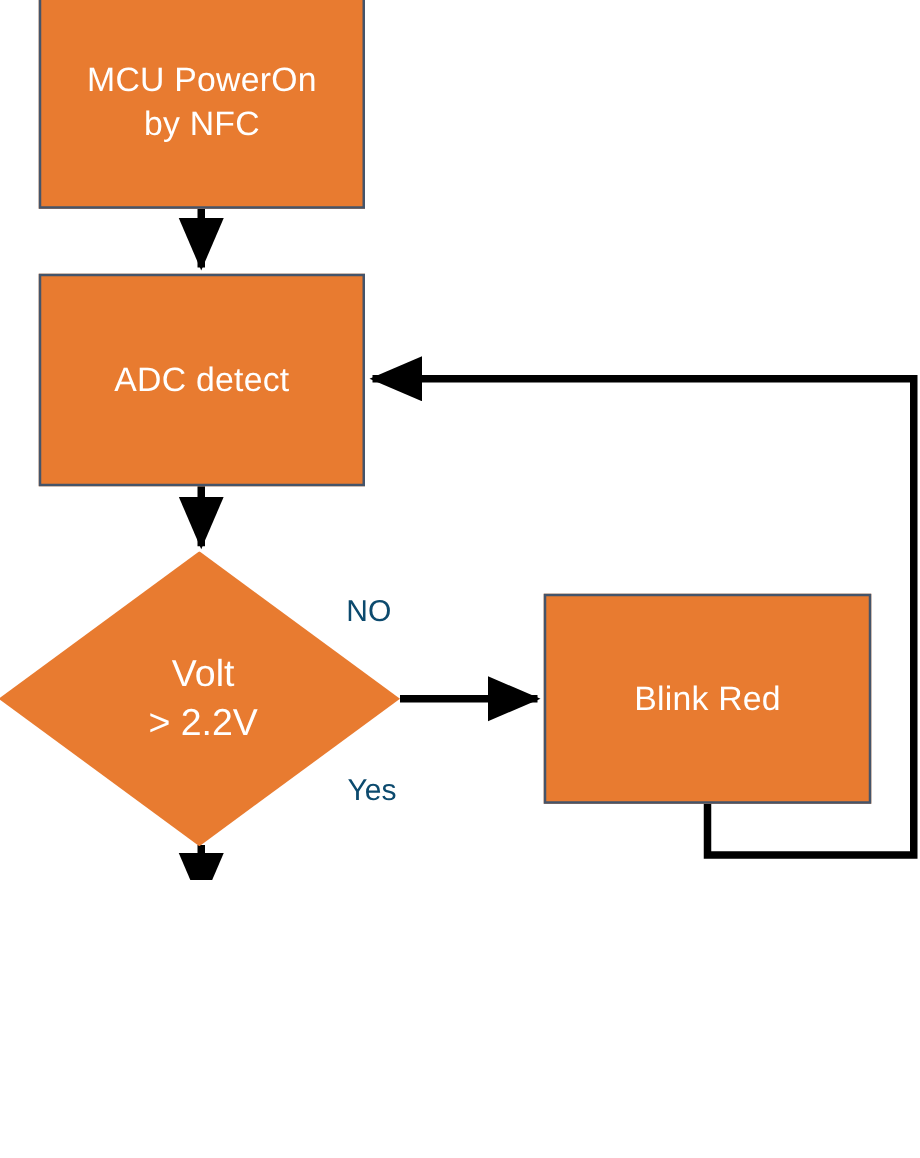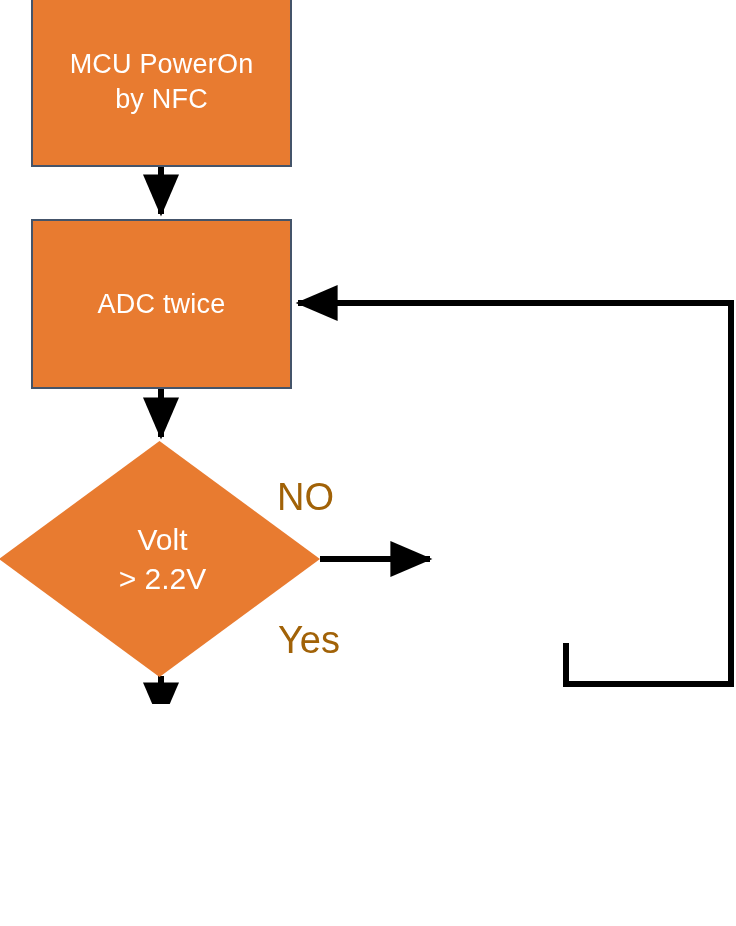--- a/index.html
+++ b/index.html
@@ -82,22 +82,22 @@
     color: #FFFFFF;
     font-size: 30px;
     line-height: 1.3;
     text-align: center;
     white-space: pre-line;
     transform: translateX(3px);
   }
   
   .edge-label {
     position: absolute;
-    color: #a16207;
-    font-size: 38px;
+    color: #0c4a6e;
+    font-size: 24px;
     line-height: 1;
     white-space: nowrap;
   }
   #label-no {
     left: 277px;
     top: 478px;
   }
   #label-yes {
     left: 262px;
     top: 621px;
@@ -142,27 +142,28 @@
     </g>
 
     <g>
       <path d="M 566,643 L 566,684 L 731,684 L 731,303 L 298,303" fill="none" stroke="#000000" stroke-width="6" stroke-linejoin="miter" marker-end="url(#arrowhead)"></path>
     </g>
   </svg>
 
   <div class="node-box" id="box-mcu-poweron">MCU PowerOn
 by NFC</div>
 
-  <div class="node-box" id="box-adc-detect">ADC twice</div>
+  <div class="node-box" id="box-adc-detect">ADC detect</div>
 
   <div id="decision-volt-wrap">
     <div id="decision-volt-shape"></div>
     <div id="decision-volt-label">Volt
 &gt; 2.2V</div>
   </div>
 
+  <div class="node-box" id="box-blink-red">Blink Red</div>
 
 
   <div class="edge-label" id="label-no">NO</div>
 
   <div class="edge-label" id="label-yes">Yes</div>
 
 </div>
 
 </body></html>

